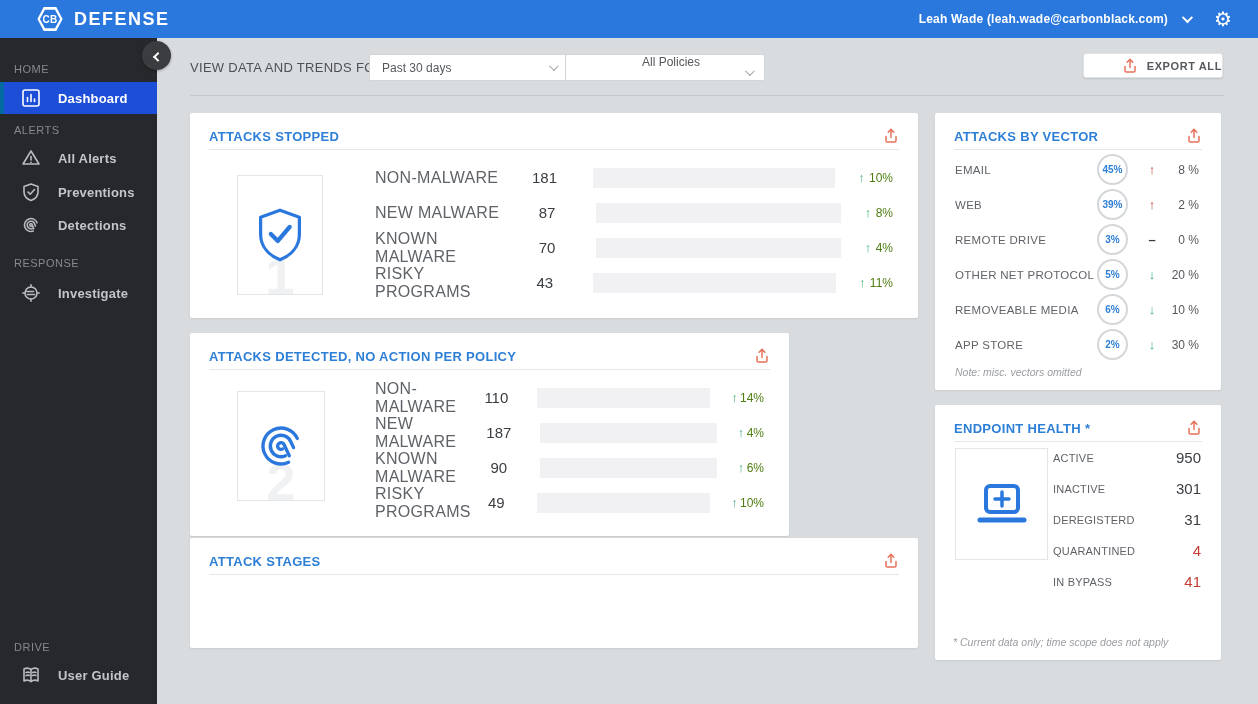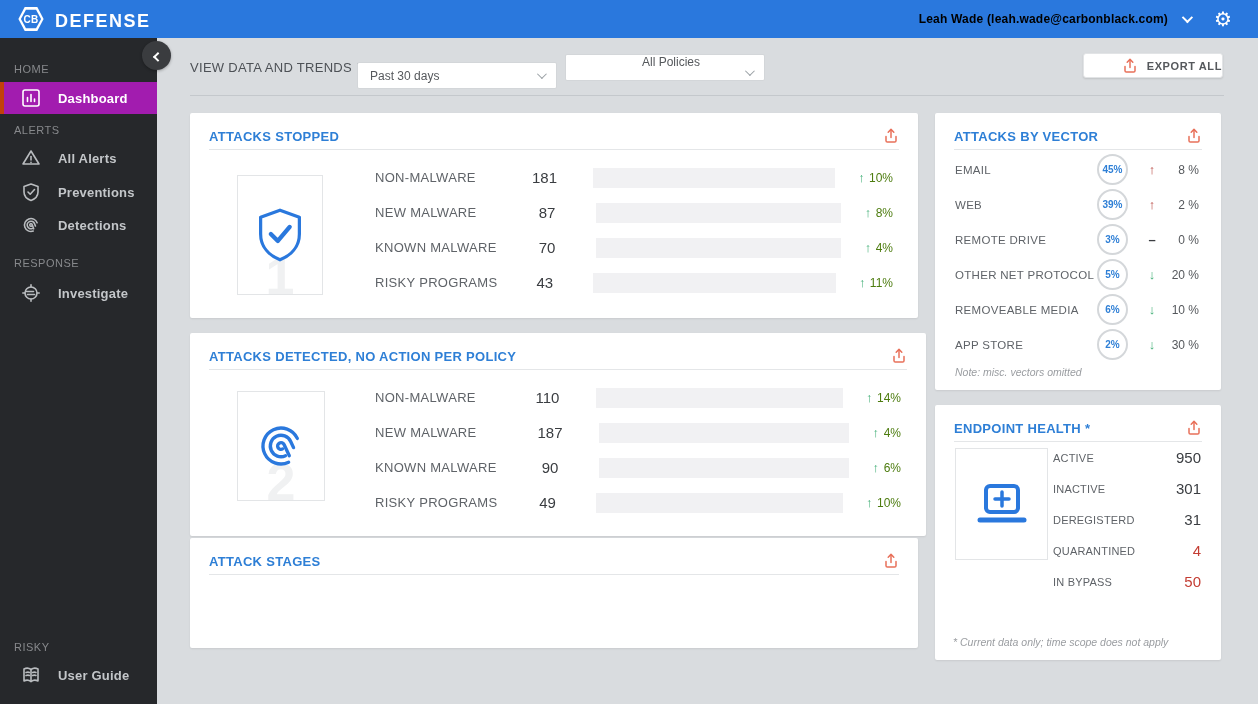--- a/index.html
+++ b/index.html
@@ -1,39 +1,39 @@
 <!DOCTYPE html>
 <html><head>
 <meta charset="utf-8">
 <style>
   * { margin:0; padding:0; box-sizing:border-box; }
   html,body { width:1258px; height:704px; font-family:"Liberation Sans", sans-serif; background:#d9dcdf; overflow:hidden; }
   .page { position:relative; width:1258px; height:704px; }
 
   
   .topbar { position:absolute; left:0; top:0; width:1258px; height:38px; background:#2a78dd; display:flex; align-items:center; z-index:30; }
-  .brand { display:flex; align-items:flex-end; margin-left:16px; }
+  .brand { display:flex; align-items:center; margin-left:35px; }
   .hex { position:relative; width:30px; height:26px; clip-path:polygon(8% 50%, 29% 4%, 71% 4%, 92% 50%, 71% 96%, 29% 96%); background:#fff; display:flex; align-items:center; justify-content:center; }
   .hex-inner { width:24px; height:20px; clip-path:polygon(8% 50%, 29% 4%, 71% 4%, 92% 50%, 71% 96%, 29% 96%); background:#2a78dd; display:flex; align-items:center; justify-content:center; color:#fff; font-size:10px; font-weight:bold; letter-spacing:.3px; }
   .brand-name { color:#fff; font-weight:bold; font-size:18px; letter-spacing:1.5px; margin-left:9px; }
   .topbar-right { margin-left:auto; display:flex; align-items:center; margin-right:26px; }
-  .user-menu { display:flex; align-items:center; color:#000000; cursor:pointer; }
+  .user-menu { display:flex; align-items:center; color:#ffffff; cursor:pointer; }
   .user-name { font-size:12px; font-weight:bold; letter-spacing:.2px; }
   .chev-down { width:8px; height:8px; border-right:2px solid #fff; border-bottom:2px solid #fff; transform:rotate(45deg) translateY(-2px); margin-left:14px; }
   .gear { margin-left:24px; color:#fff; font-size:20px; line-height:1; cursor:pointer; }
 
   
   .sidebar { position:absolute; left:0; top:38px; width:157px; height:666px; background:#26282b; z-index:20; }
   .collapse-btn { position:absolute; left:142px; top:3px; width:29px; height:29px; border-radius:50%; background:#3a3c3f; display:flex; align-items:center; justify-content:center; cursor:pointer; z-index:25; box-shadow:0 1px 3px rgba(0,0,0,.3); }
   .collapse-btn .chev-left { width:7px; height:7px; border-left:2px solid #fff; border-bottom:2px solid #fff; transform:rotate(45deg) translateX(2px); }
   .side-section-label { position:absolute; left:14px; color:#87898c; font-size:11px; letter-spacing:.5px; }
   .side-item { position:absolute; left:0; width:157px; height:32px; display:flex; align-items:center; cursor:pointer; color:#c3c6c9; }
   .side-item .s-icon { width:22px; height:22px; margin-left:20px; flex:none; display:flex; align-items:center; justify-content:center; }
   .side-item .s-label { margin-left:16px; font-size:13px; font-weight:bold; letter-spacing:.2px; }
-  .side-item.active { background:#a21caf; color:#fff; border-left:4px solid #c2410c; }
+  .side-item.active { background:#1d4ed8; color:#fff; border-left:4px solid #0369a1; }
   .side-item.active .s-icon { margin-left:16px; }
   svg.sicon { stroke:#b9bcbf; fill:none; stroke-width:1.6; stroke-linecap:round; stroke-linejoin:round; }
   .side-item.active svg.sicon { stroke:#ffffff; }
 
   
   .content { position:absolute; left:157px; top:38px; width:1101px; height:666px; background:#d9dcdf; }
 
   .toolbar-label { position:absolute; left:190px; top:60px; font-size:13px; color:#4d5156; letter-spacing:.3px; }
   .select { position:absolute; top:54px; height:27px; width:200px; background:#fff; border:1px solid #d3d6d9; border-radius:2px; display:flex; align-items:center; cursor:pointer; }
   .select .sel-value { font-size:12px; color:#55585c; margin-left:12px; }
@@ -50,29 +50,29 @@
   .card-head { position:absolute; left:19px; right:19px; top:12px; height:22px; display:flex; align-items:center; }
   .card-title { font-size:13px; font-weight:bold; color:#2e7fd6; letter-spacing:.3px; }
   .export-icon { margin-left:auto; cursor:pointer; width:16px; height:16px; }
   .card-divider { position:absolute; left:19px; right:19px; top:36px; height:1px; background:#e4e6e8; }
 
   .icon-box { position:absolute; border:1px solid #e3e5e7; display:flex; align-items:center; justify-content:center; overflow:hidden; }
   .watermark { position:absolute; bottom:-12px; left:0; right:0; text-align:center; font-size:52px; font-weight:bold; color:#f0f1f2; z-index:0; }
   .icon-box svg { position:relative; z-index:1; }
 
   #card-attacks-stopped  { left:190px; top:113px; width:728px; height:205px; }
-  #card-attacks-detected { left:190px; top:333px; width:736px; height:203px; }
+  #card-attacks-detected { left:190px; top:333px; width:599px; height:203px; }
   #card-attack-stages    { left:190px; top:538px; width:728px; height:110px; }
   #card-attacks-vector   { left:935px; top:113px; width:286px; height:277px; }
   #card-endpoint-health  { left:935px; top:405px; width:286px; height:255px; }
 
   
   .stat-rows { position:absolute; left:185px; top:47px; right:25px; }
   .stat-row { height:35px; display:flex; align-items:center; }
-  .stat-label { width:150px; font-size:13px; color:#5f6368; letter-spacing:.3px; }
+  .stat-label { width:150px; font-size:16px; color:#5f6368; letter-spacing:.3px; }
   .stat-value { width:57px; text-align:center; font-size:15px; color:#3a3d41; }
   .stat-bar { width:255px; height:20px; background:#f1f1f3; margin-left:21px; }
   .stat-trend { width:16px; text-align:center; margin-left:19px; font-size:13px; }
   .stat-trend.up { color:#3fae75; }
   .stat-change { flex:1; text-align:right; font-size:12px; color:#4d7c0f; }
 
   
   .vector-rows { position:absolute; left:20px; right:22px; top:39px; }
   .vector-row { height:35px; display:flex; align-items:center; }
   .vector-label { flex:1; font-size:11.5px; color:#5f6368; letter-spacing:.3px; }
@@ -167,36 +167,36 @@
       <span class="s-icon">
         <svg class="sicon" width="20" height="20" viewBox="0 0 20 20">
             <circle cx="10" cy="10" r="6"></circle>
             <path d="M5.5 8.5h7M6.5 11.5h7"></path>
             <path d="M10 1.8v2M10 16.2v2M1.8 10h2M16.2 10h2"></path>
           </svg>
       </span>
       <span class="s-label">Investigate</span>
     </div>
 
-    <div class="side-section-label" style="top:603px">RISKY</div>
+    <div class="side-section-label" style="top:603px">DRIVE</div>
     <div class="side-item" style="top:621px">
       <span class="s-icon">
         <svg class="sicon" width="20" height="20" viewBox="0 0 20 20">
             <path d="M10 4.5 C8 3 5 3 3 4 V16 C5 15 8 15 10 16.5 C12 15 15 15 17 16 V4 C15 3 12 3 10 4.5 Z"></path>
             <path d="M10 4.5V16.5"></path>
             <path d="M5 7.5c1.5-.5 2.5-.5 3.5 0M5 10.5c1.5-.5 2.5-.5 3.5 0M11.5 7.5c1.5-.5 2.5-.5 3.5 0M11.5 10.5c1.5-.5 2.5-.5 3.5 0"></path>
           </svg>
       </span>
       <span class="s-label">User Guide</span>
     </div>
   </div>
 
   <div class="content">
     <div class="toolbar-label" style="left:33px; top:22px; position:absolute;">VIEW DATA AND TRENDS FOR</div>
-    <div class="select time" style="left:200px; top:16px;margin-top:8px;">
+    <div class="select time" style="left:212px; top:16px;">
       <span class="sel-value">Past 30 days</span>
       <span class="sel-chev"></span>
     </div>
     <div class="select policy" style="left:408px; top:16px;">
       <span class="sel-value">All Policies</span>
       <span class="sel-chev"></span>
     </div>
     <div class="export-all-btn" style="left:926px; top:15px;">
       <svg class="export-icon" width="15" height="15" viewBox="0 0 16 16" fill="none" stroke="#e8705a" stroke-width="1.5" stroke-linecap="round" stroke-linejoin="round">
           <path d="M8 9.5V1.8"></path>
@@ -401,19 +401,19 @@
         <div class="endpoint-row">
           <span class="endpoint-label">DEREGISTERD</span>
           <span class="endpoint-value">31</span>
         </div>
         <div class="endpoint-row alert">
           <span class="endpoint-label">QUARANTINED</span>
           <span class="endpoint-value">4</span>
         </div>
         <div class="endpoint-row alert">
           <span class="endpoint-label">IN BYPASS</span>
-          <span class="endpoint-value">50</span>
+          <span class="endpoint-value">41</span>
         </div>
       </div>
     <div class="endpoint-footnote">* Current data only; time scope does not apply</div>
   </div>
 
 </div>
 
 </body></html>

